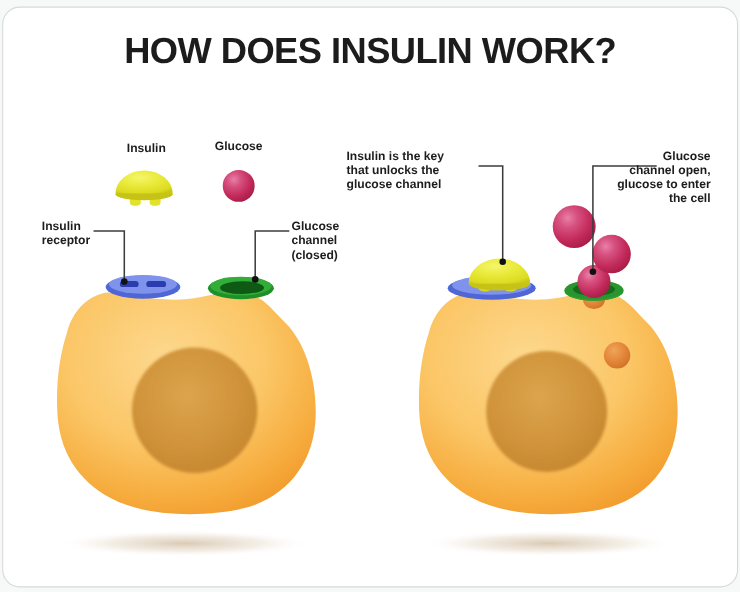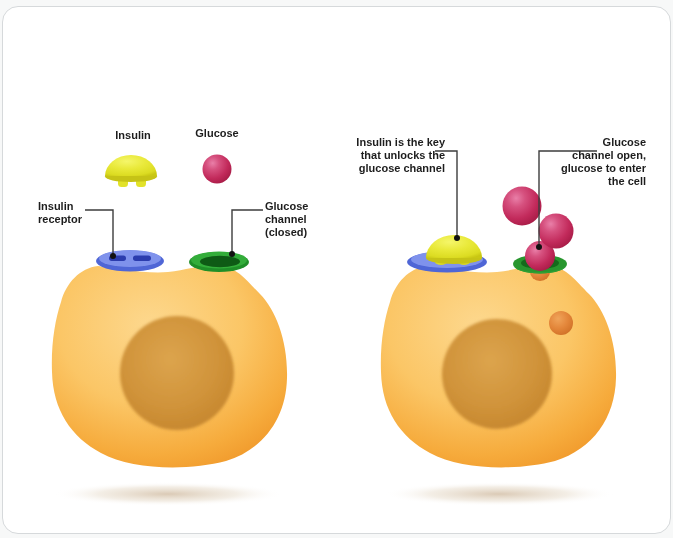--- a/index.html
+++ b/index.html
@@ -20,21 +20,21 @@
   .lbl{
     position:absolute;color:#1d1d1d;font-size:11px;font-weight:600;
     line-height:1.18;white-space:pre-line;
   }
   .lbl.center{text-align:center;}
   .lbl.right{text-align:right;}
   #legend-insulin-label{left:95px;top:129px;width:76px;}
   #legend-glucose-label{left:179px;top:127px;width:76px;}
   #insulin-receptor-label{left:38px;top:200px;width:90px;}
   #glucose-channel-closed-label{left:265px;top:200px;width:90px;}
-  #insulin-key-label{left:315px;top:136px;width:130px;text-align:right;}
+  #insulin-key-label{left:315px;top:136px;width:130px;}
   #glucose-channel-open-label{right:27px;top:136px;width:120px;}
   svg{display:block;}
 </style>
 </head>
 <body>
 
 <div class="card"></div>
 
 <div class="stage">
   <svg class="stage" width="673" height="538" viewBox="0 0 673 538">
@@ -150,20 +150,21 @@
       <polyline points="597,151 539,151 539,247"></polyline>
     </g>
     <g fill="#111111">
       <circle cx="113" cy="256" r="3"></circle>
       <circle cx="232" cy="254" r="3"></circle>
       <circle cx="457" cy="238" r="3"></circle>
       <circle cx="539" cy="247" r="3"></circle>
     </g>
   </svg>
 
+  <div class="title">HOW DOES INSULIN WORK?</div>
 
   <div class="lbl center" id="legend-insulin-label">Insulin</div>
   <div class="lbl center" id="legend-glucose-label">Glucose</div>
 
   <div class="lbl" id="insulin-receptor-label">Insulin
 receptor</div>
   <div class="lbl" id="glucose-channel-closed-label">Glucose
 channel
 (closed)</div>
 

